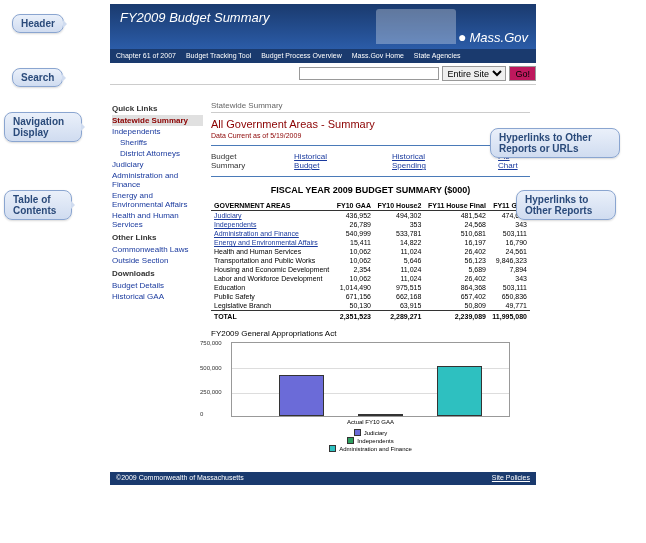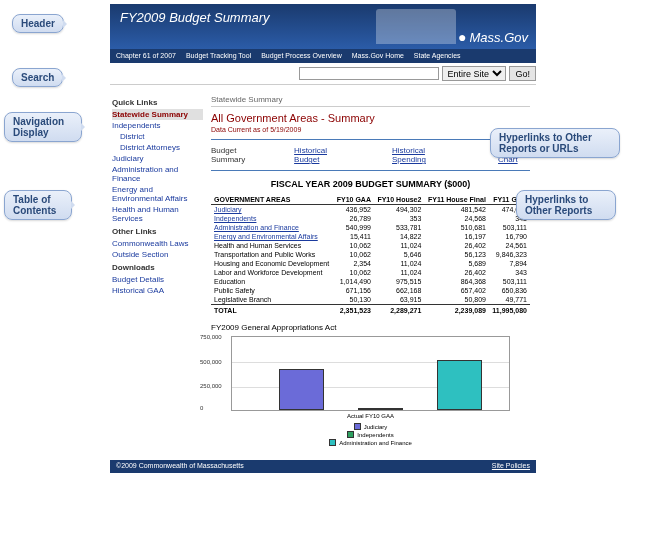--- a/index.html
+++ b/index.html
@@ -6,22 +6,22 @@
 body{font-family:Arial,sans-serif;font-size:10px;background:#fff;width:646px;position:relative}
 .header{background:linear-gradient(#1a3a6e,#2b5ca8);height:45px;margin:4px 110px 0 110px;position:relative;color:#fff;padding:6px 10px;font-size:13px;font-style:italic}
 .header::after{content:"";position:absolute;right:80px;top:5px;width:80px;height:35px;background:rgba(255,255,255,0.3);border-radius:3px 3px 0 0}
 .massgov{position:absolute;right:8px;bottom:4px;font-size:13px;font-style:italic}
 .massgov::before{content:"●";color:#fff;margin-right:3px;font-size:14px}
 .topnav{background:#1a3a6e;height:14px;margin:0 110px;color:#fff;font-size:7px;padding:3px 6px;display:flex;gap:10px}
 .topnav span{cursor:pointer}
 .searchbar{margin:2px 110px 0 110px;height:20px;display:flex;justify-content:flex-end;align-items:center;gap:3px;border-bottom:1px solid #ccc;padding-bottom:2px}
 .searchbar input[type=text]{width:140px;height:13px;font-size:9px;border:1px solid #999}
 .searchbar select{font-size:9px;height:15px;border:1px solid #999}
-.searchbar button{font-size:9px;height:15px;padding:0 5px;border:1px solid #999;background:#e5e5e5;cursor:pointer}
-.main{margin:6px 110px;display:flex}
+.searchbar button{font-size:9px;height:15px;padding:0 5px;border:1px solid #999;background:#be185d;cursor:pointer}
+.main{margin:12px 110px;display:flex}
 .sidebar{width:95px;padding:4px 2px;font-size:8px}
 .sidebar .hdr{font-weight:bold;color:#333;margin:3px 0 2px 0}
 .sidebar a{display:block;color:#1a3a9e;text-decoration:none;padding:1px 0;cursor:pointer}
 .sidebar a.sel{background:#e0e0e0;color:#8b0000;font-weight:bold}
 .sidebar a.sub{padding-left:8px}
 .content{flex:1;padding:4px 6px}
 .breadcrumb{font-size:8px;color:#666;border-bottom:1px solid #ccc;padding-bottom:2px;margin-bottom:5px}
 .ptitle{color:#8b0000;font-size:11px;margin-bottom:2px}
 .pdate{color:#8b0000;font-size:7px;margin-bottom:6px}
 .hr{border-top:1px solid #4a7ab8;margin:4px 0}
@@ -71,21 +71,21 @@
   <select><option>Entire Site</option></select>
   <button>Go!</button>
 </div>
 
 <div class="main">
   <div class="sidebar">
     <div class="hdr">Quick Links</div>
     <div id="sb1">
         <a class="sel">Statewide Summary</a>
         <a>Independents</a>
-        <a class="sub">District</a>
+        <a class="sub">Sheriffs</a>
         <a class="sub">District Attorneys</a>
         <a>Judiciary</a>
         <a>Administration and Finance</a>
         <a>Energy and Environmental Affairs</a>
         <a>Health and Human Services</a>
       </div>
     <div class="hdr">Other Links</div>
     <div id="sb2">
         <a>Commonwealth Laws</a>
         <a>Outside Section</a>

